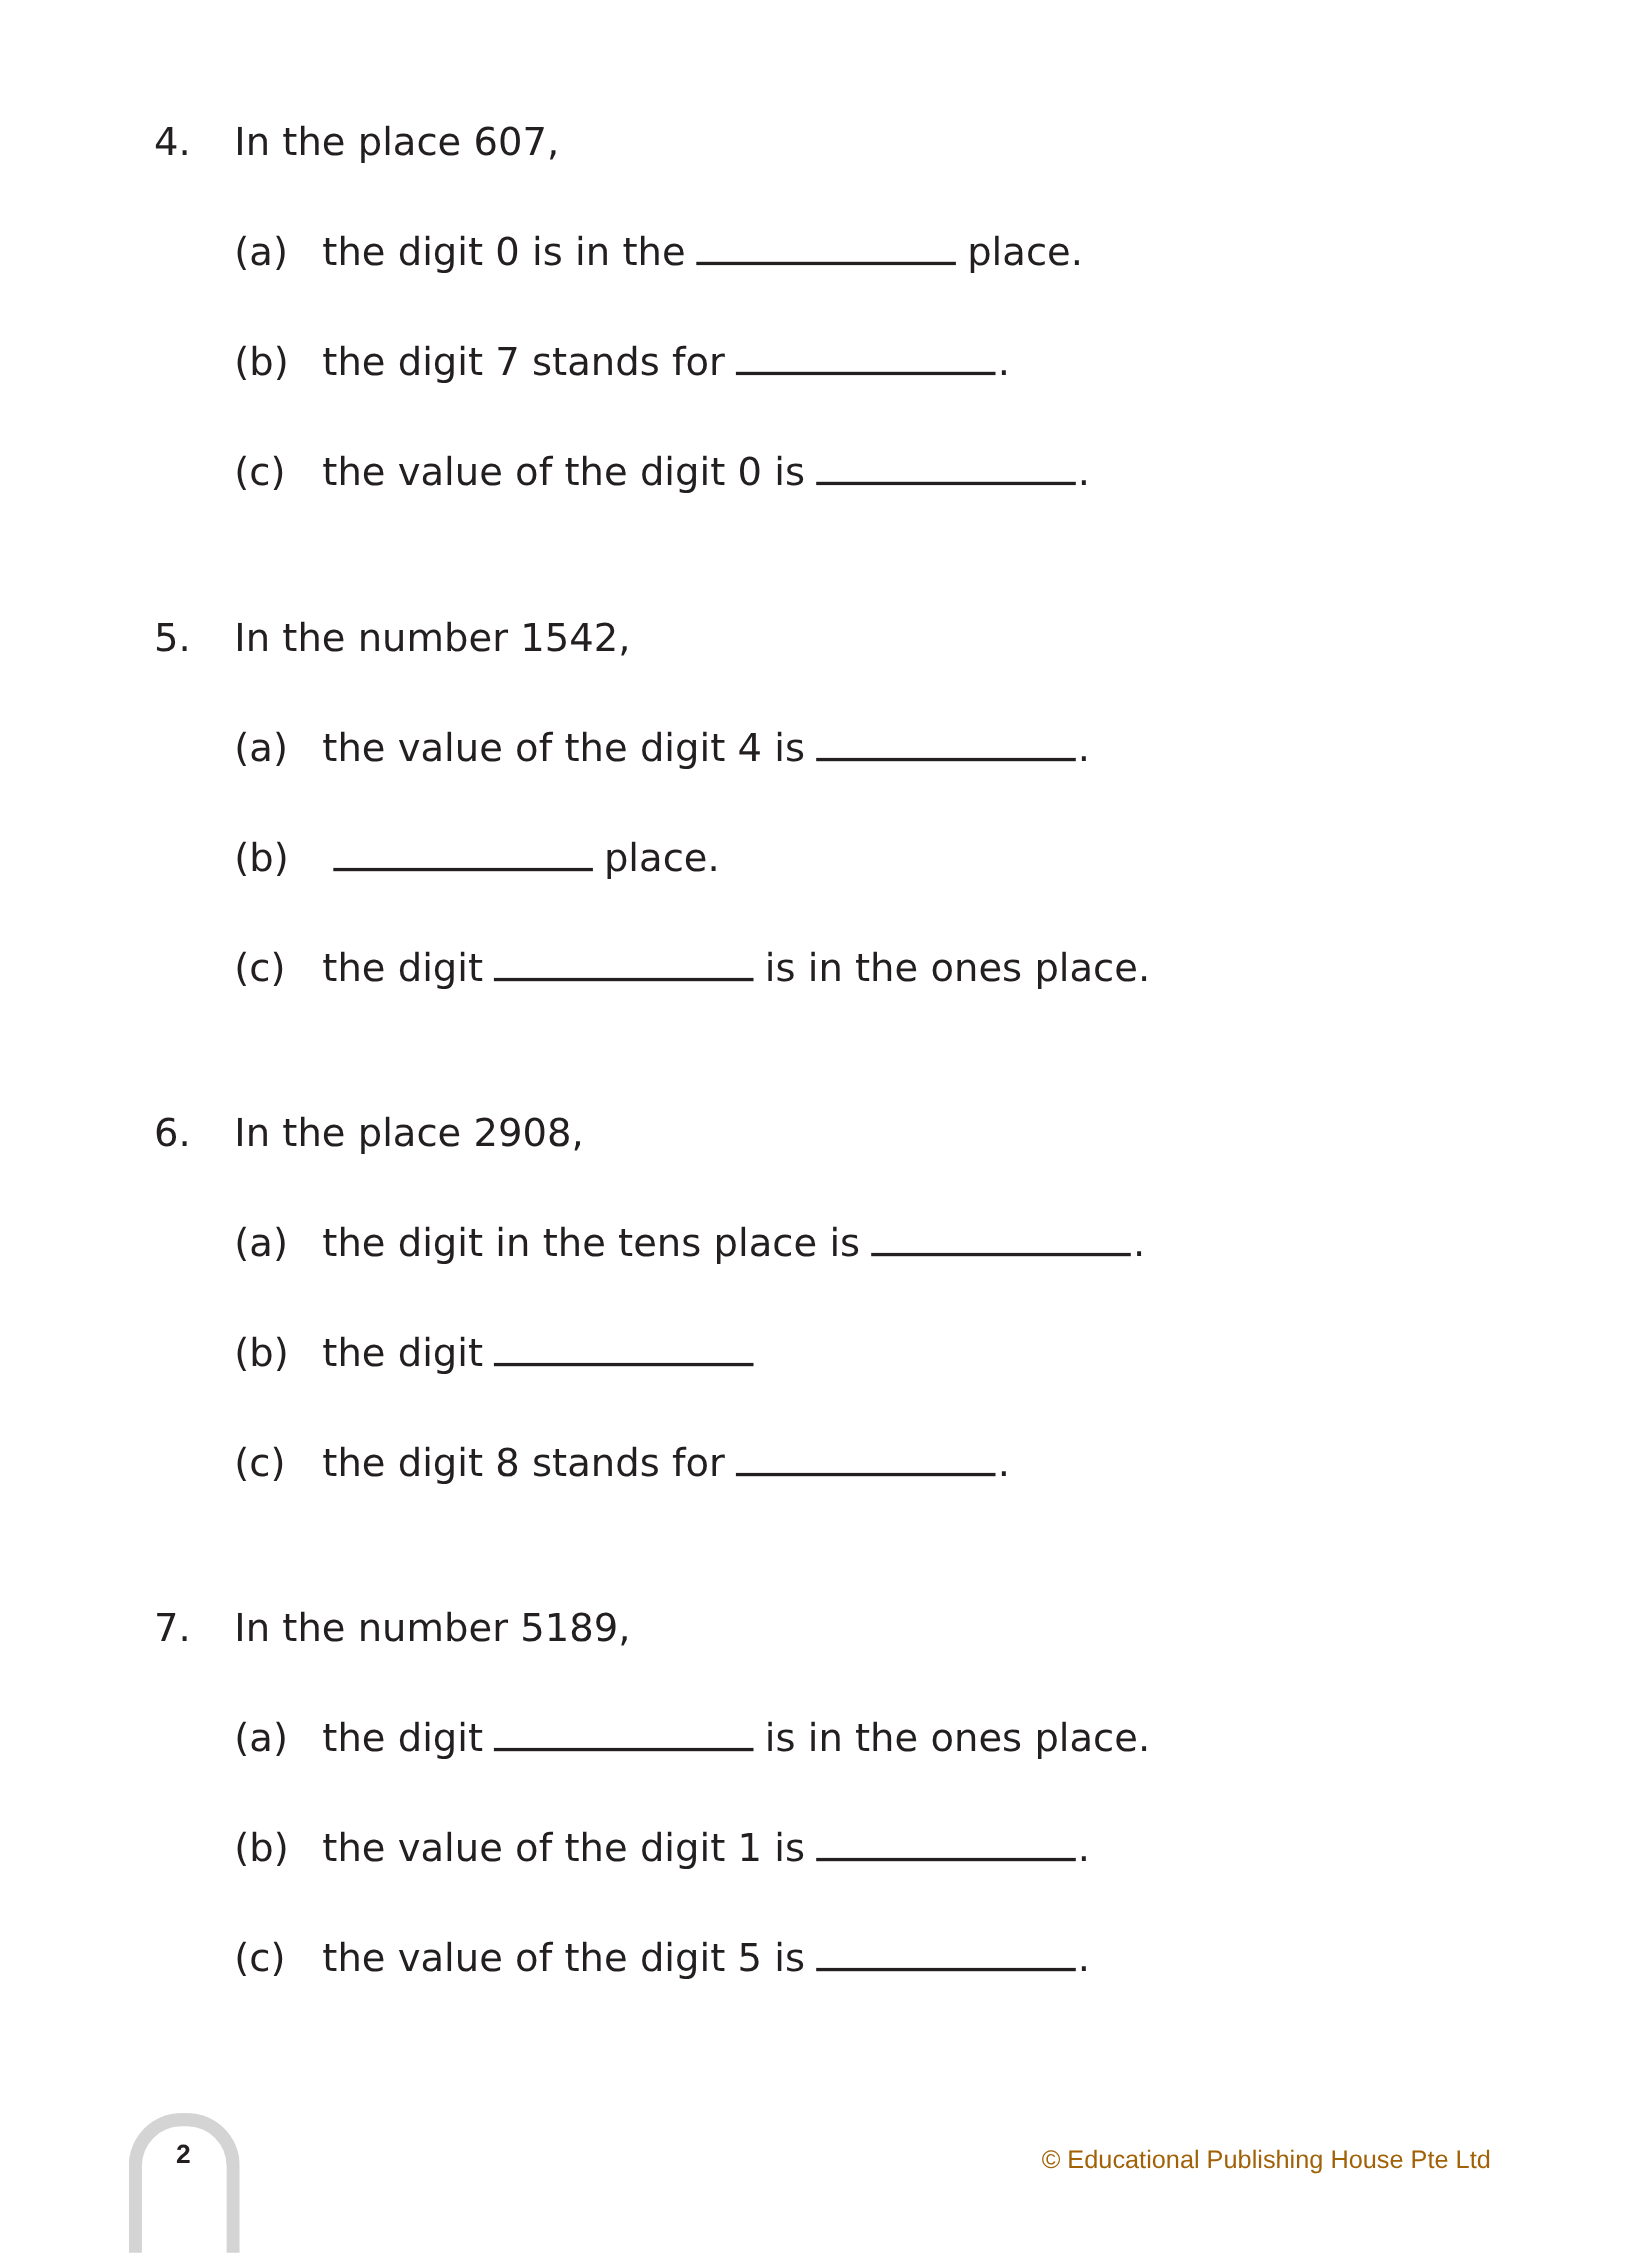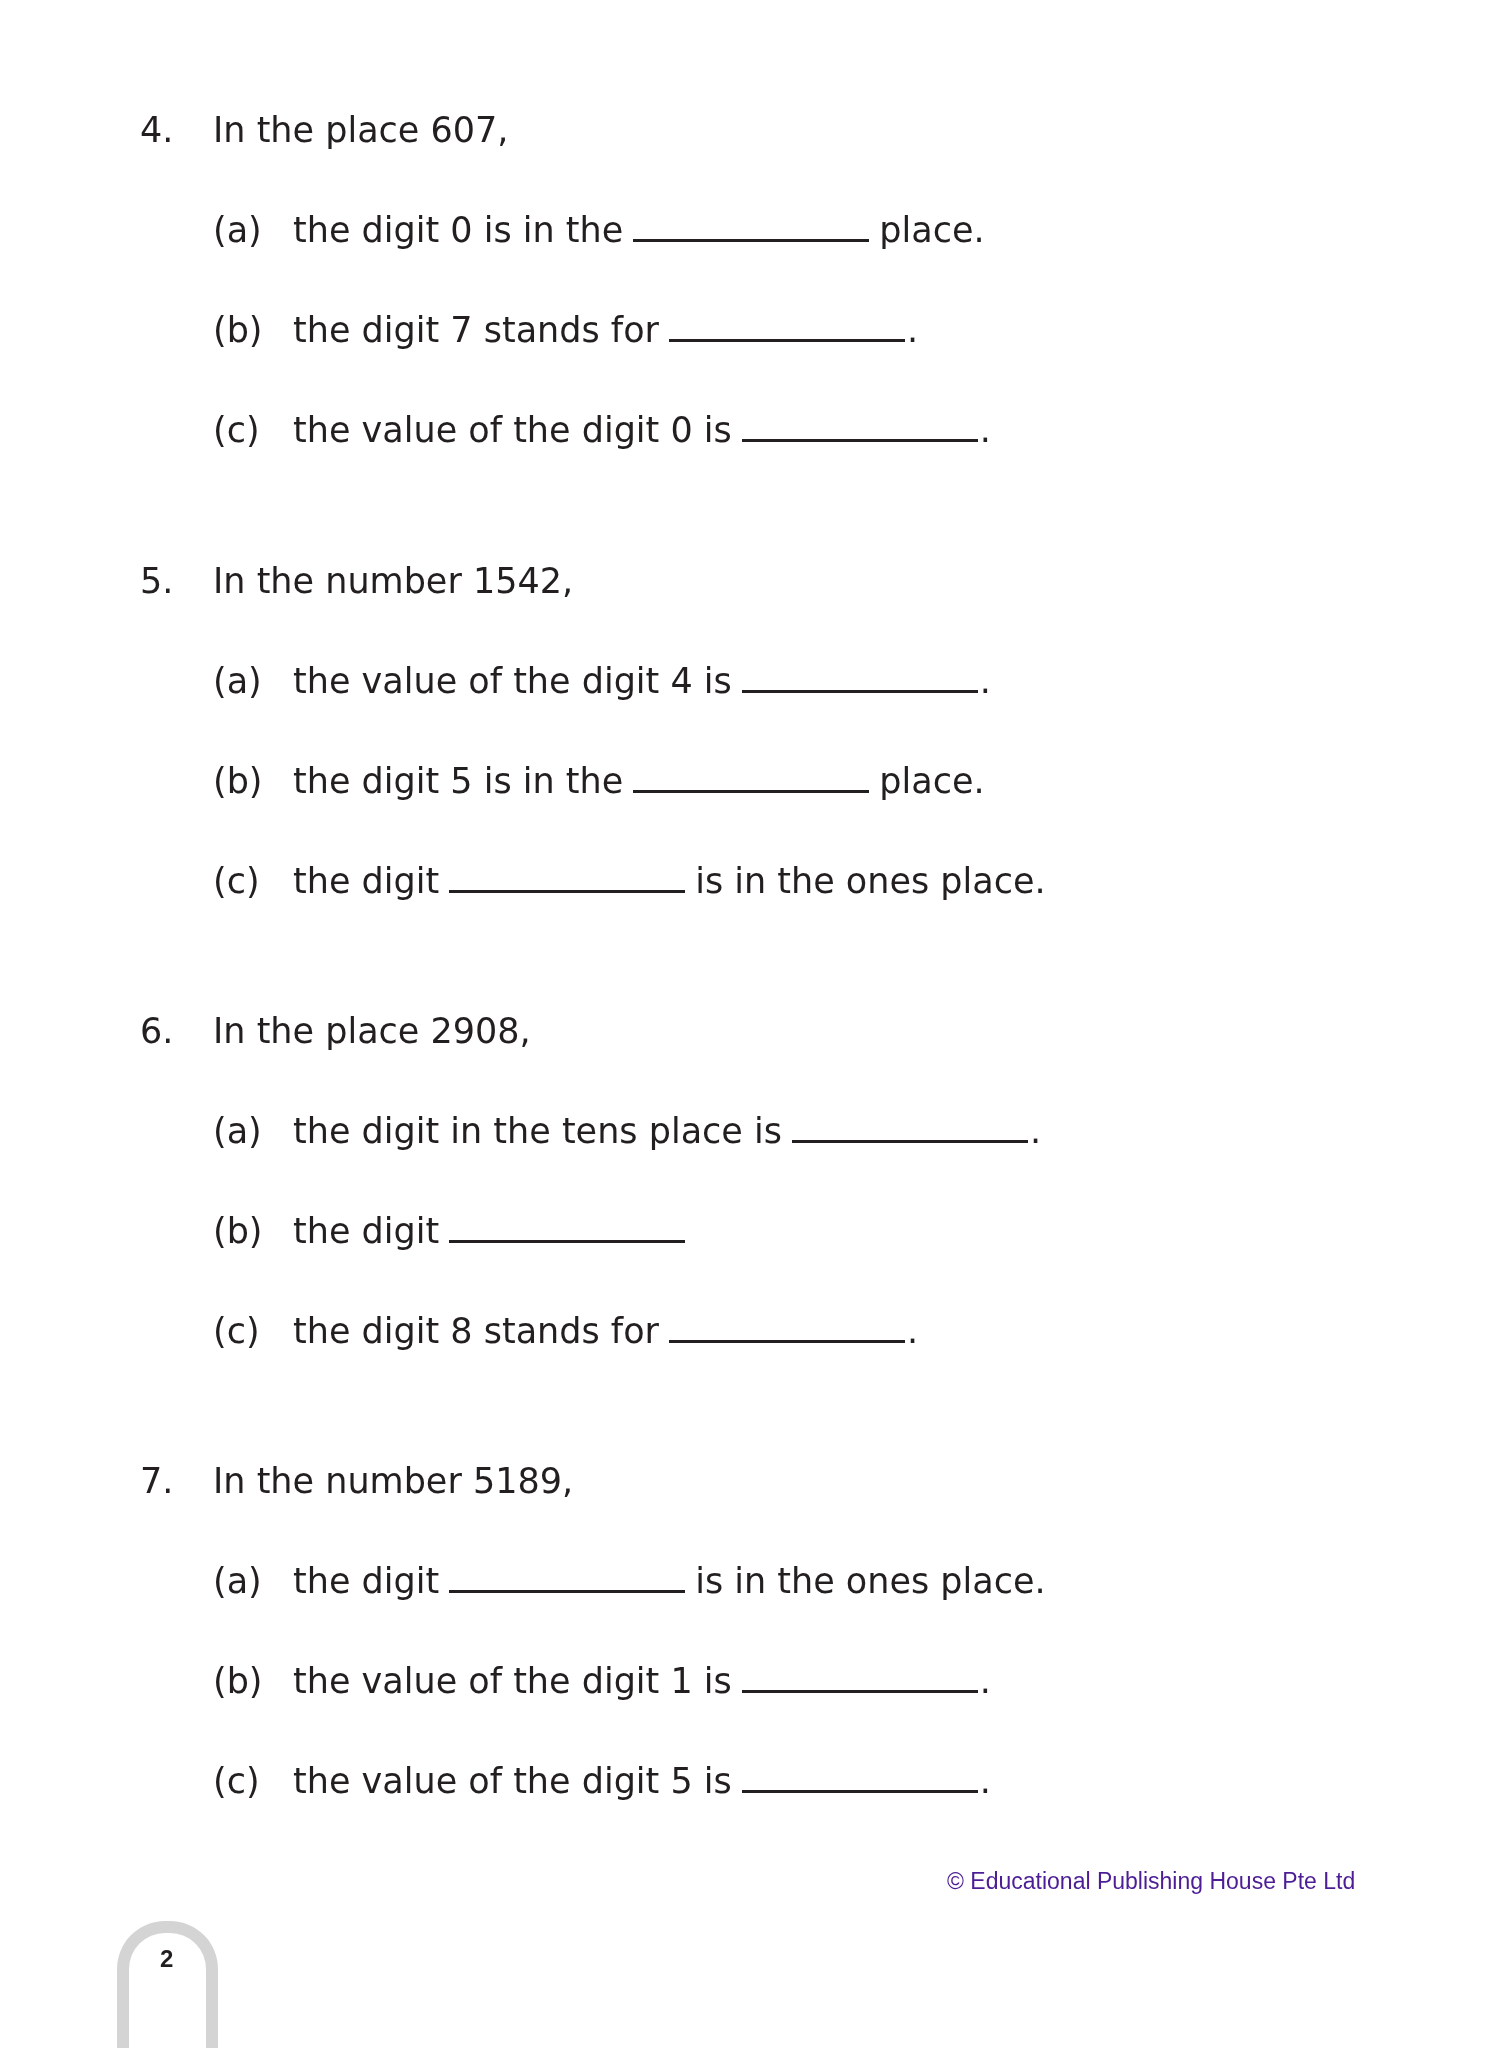--- a/index.html
+++ b/index.html
@@ -7,21 +7,21 @@
   .q{position:absolute;left:140px;font-size:35px;}
   .qnum{position:absolute;left:0;}
   .qtext{position:absolute;left:73px;white-space:nowrap;}
   .sub{position:absolute;left:213px;font-size:35px;white-space:nowrap;}
   .slabel{position:absolute;left:0;}
   .stext{position:absolute;left:80px;white-space:nowrap;display:flex;align-items:baseline;}
   .blank{display:inline-block;width:236px;border-bottom:3px solid #231f20;margin:0 10px;height:1px;}
   .blank.end{margin-right:2px;}
   .tab{position:absolute;left:117px;top:1921px;width:77px;height:160px;border:12px solid #d4d4d4;border-bottom:none;border-radius:48px 48px 0 0;}
   .pagenum{position:absolute;left:160px;top:1945px;font-size:24px;font-weight:bold;font-family:"Liberation Sans",sans-serif;}
-  .copy{position:absolute;left:947px;top:1868px;font-size:23px;font-family:"Liberation Sans",sans-serif;color:#4c1d95;white-space:nowrap;}
+  .copy{position:absolute;left:947px;top:1950px;font-size:23px;font-family:"Liberation Sans",sans-serif;color:#a16207;white-space:nowrap;}
 </style>
 </head>
 <body>
 
 <div id="page">
     <div class="q" style="top: 110px;">
       <span class="qnum">4.</span>
       <span class="qtext">In the place 607,</span>
     </div>
     <div class="sub" style="top: 210px;">
@@ -56,21 +56,20 @@
       <span class="slabel">(a)</span>
       <span class="stext">
         <span>the value of the digit 4 is</span>
         <span class="blank end"></span>
         <span>.</span>
       </span>
     </div>
     <div class="sub" style="top: 761px;">
       <span class="slabel">(b)</span>
       <span class="stext">
-        <span>the digit 5 is in the</span>
         <span class="blank"></span>
         <span>place.</span>
       </span>
     </div>
     <div class="sub" style="top: 861px;">
       <span class="slabel">(c)</span>
       <span class="stext">
         <span>the digit</span>
         <span class="blank"></span>
         <span>is in the ones place.</span>

